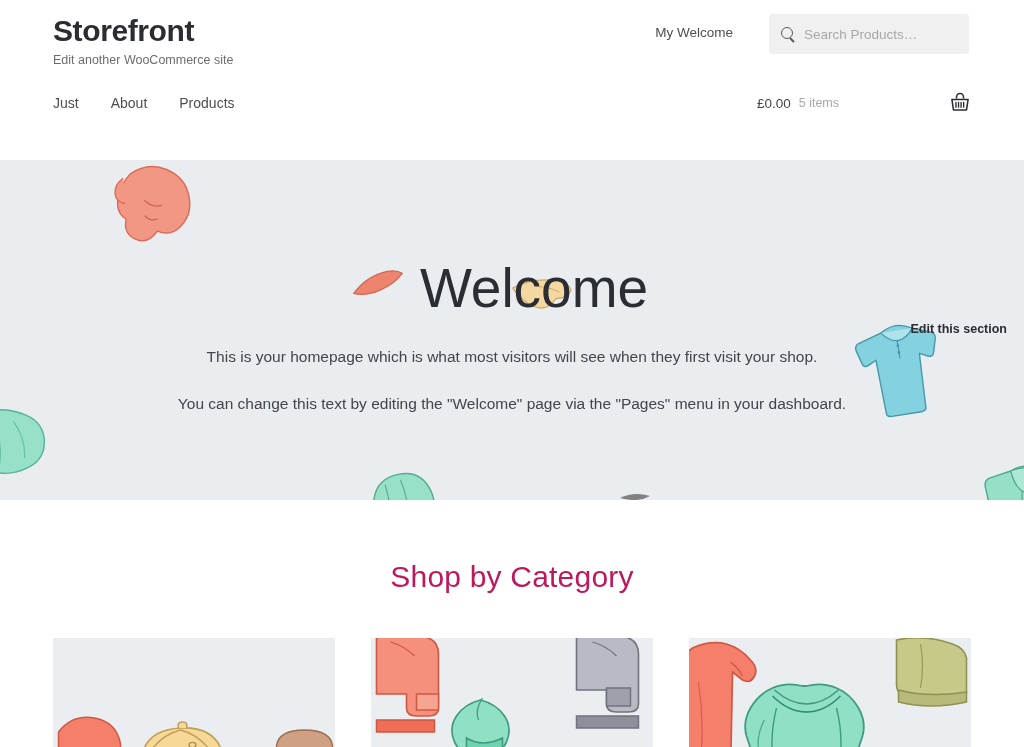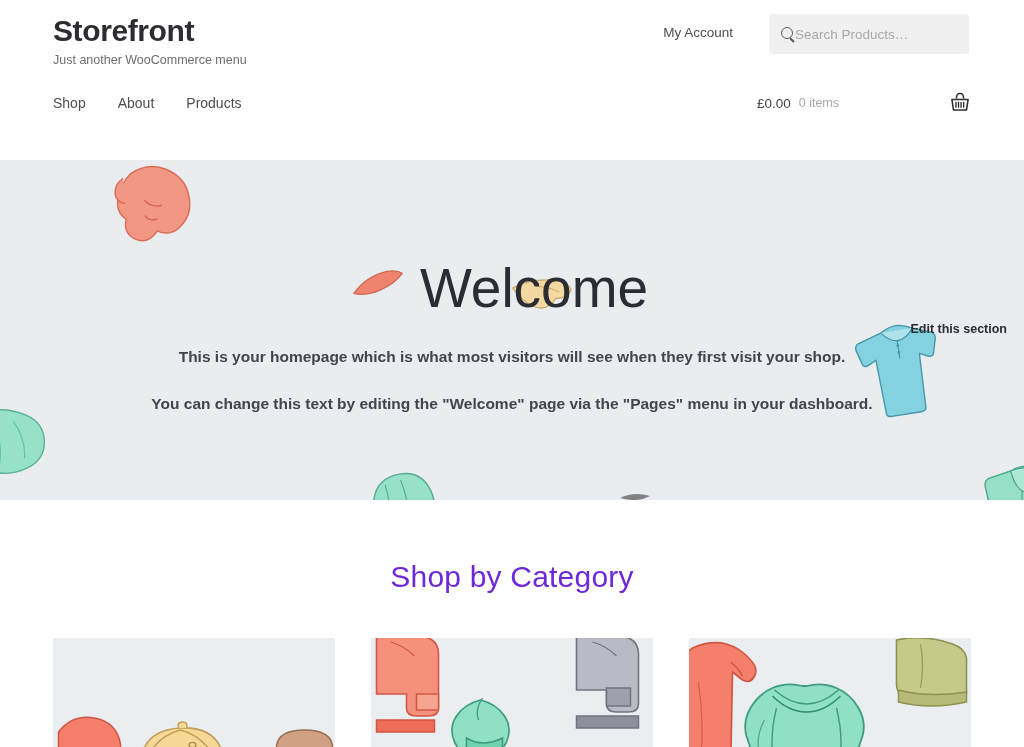--- a/index.html
+++ b/index.html
@@ -74,21 +74,21 @@
     position: absolute;
     left: 769px;
     top: 14px;
     width: 200px;
     height: 40px;
     background: #f0f0f0;
     border-radius: 3px;
     display: flex;
     align-items: center;
     padding: 0 12px;
-    gap: 0;
+    gap: 9px;
   }
 
   .search-icon {
     flex: 0 0 auto;
     width: 14px;
     height: 14px;
     position: relative;
     display: block;
   }
   .search-icon::before {
@@ -198,21 +198,20 @@
     letter-spacing: 0px;
     line-height: 1.1;
     padding-left: 44px;
   }
 
   .hero-p {
     margin-top: 26px;
     font-size: 15.5px;
     color: #43454b;
     line-height: 1.6;
-    font-weight: bold;
   }
   .hero-p.second { margin-top: 23px; }
 
   .edit-section-btn {
     position: absolute;
     right: 13px;
     top: 159px;
     z-index: 6;
     font-size: 12.5px;
     font-weight: bold;
@@ -240,21 +239,21 @@
     position: relative;
     width: 1024px;
     background: #ffffff;
     padding-top: 0;
   }
 
   .section-title {
     text-align: center;
     font-size: 30px;
     font-weight: 300;
-    color: #6d28d9;
+    color: #be185d;
     margin-top: 60px;
     letter-spacing: 0.2px;
   }
 
   .category-grid {
     margin-top: 44px;
     padding: 0 53px;
     display: flex;
     gap: 36px;
   }
@@ -280,42 +279,42 @@
 <body>
 
 <div class="page">
 
   <header class="site-header">
 
     <div class="header-top">
 
       <div class="brand">
         <div class="site-title">Storefront</div>
-        <div class="site-tagline">Just another WooCommerce menu</div>
+        <div class="site-tagline">Edit another WooCommerce site</div>
       </div>
 
-      <a class="my-account-link" href="#"><span>My Account</span></a>
+      <a class="my-account-link" href="#"><span>My Welcome</span></a>
 
       <form class="search-box">
         <span class="search-icon"></span>
         <input class="search-input" type="text" placeholder="Search Products…" style="">
       </form>
     </div>
 
     <div class="header-nav-row">
 
       <nav class="primary-nav">
-        <a class="nav-item" href="#">Shop</a>
+        <a class="nav-item" href="#">Just</a>
         <a class="nav-item" href="#">About</a>
         <a class="nav-item" href="#">Products</a>
       </nav>
 
       <div class="cart-area">
         <span class="cart-amount">£0.00</span>
-        <span class="cart-count">0 items</span>
+        <span class="cart-count">5 items</span>
         <span class="cart-icon">
           <svg viewBox="0 0 24 24" width="22" height="22" aria-hidden="true">
             <path d="M8.2 7.2 V5.4 a3.8 3.8 0 0 1 7.6 0 V7.2" fill="none" stroke="#2c2d33" stroke-width="1.7"></path>
             <path d="M3.2 8.2 h17.6 l-1.7 11.4 H4.9 Z" fill="none" stroke="#2c2d33" stroke-width="1.7" stroke-linejoin="round"></path>
             <line x1="7.6" y1="10.8" x2="7.6" y2="17.1" stroke="#2c2d33" stroke-width="1.5"></line>
             <line x1="10.4" y1="10.8" x2="10.4" y2="17.1" stroke="#2c2d33" stroke-width="1.5"></line>
             <line x1="13.2" y1="10.8" x2="13.2" y2="17.1" stroke="#2c2d33" stroke-width="1.5"></line>
             <line x1="16" y1="10.8" x2="16" y2="17.1" stroke="#2c2d33" stroke-width="1.5"></line>
           </svg>
         </span>

